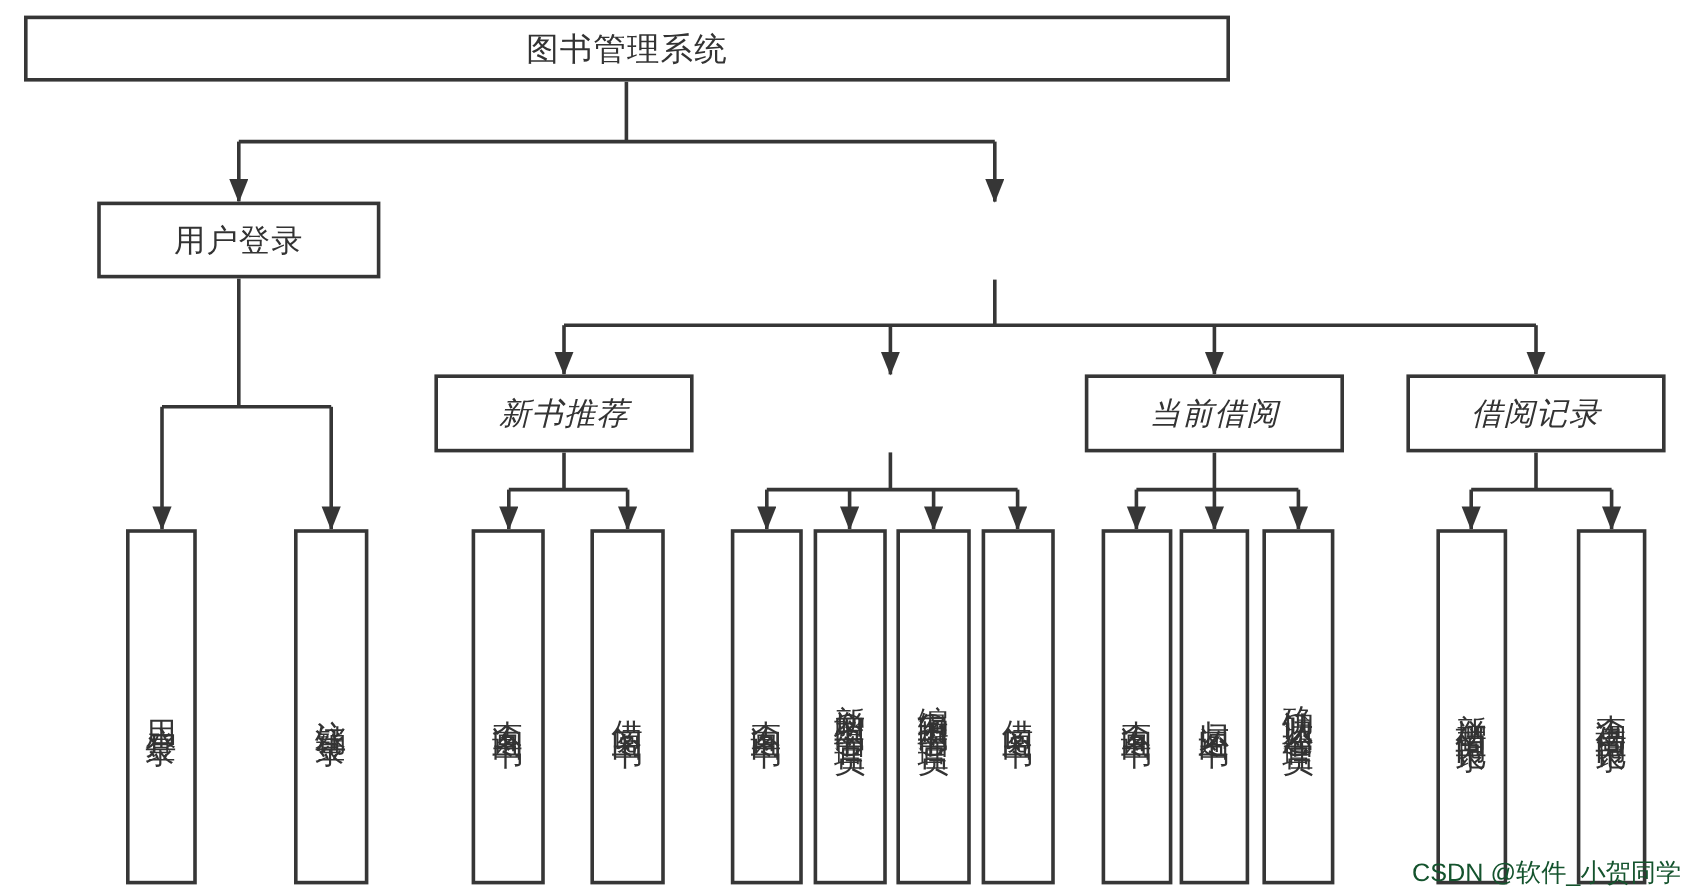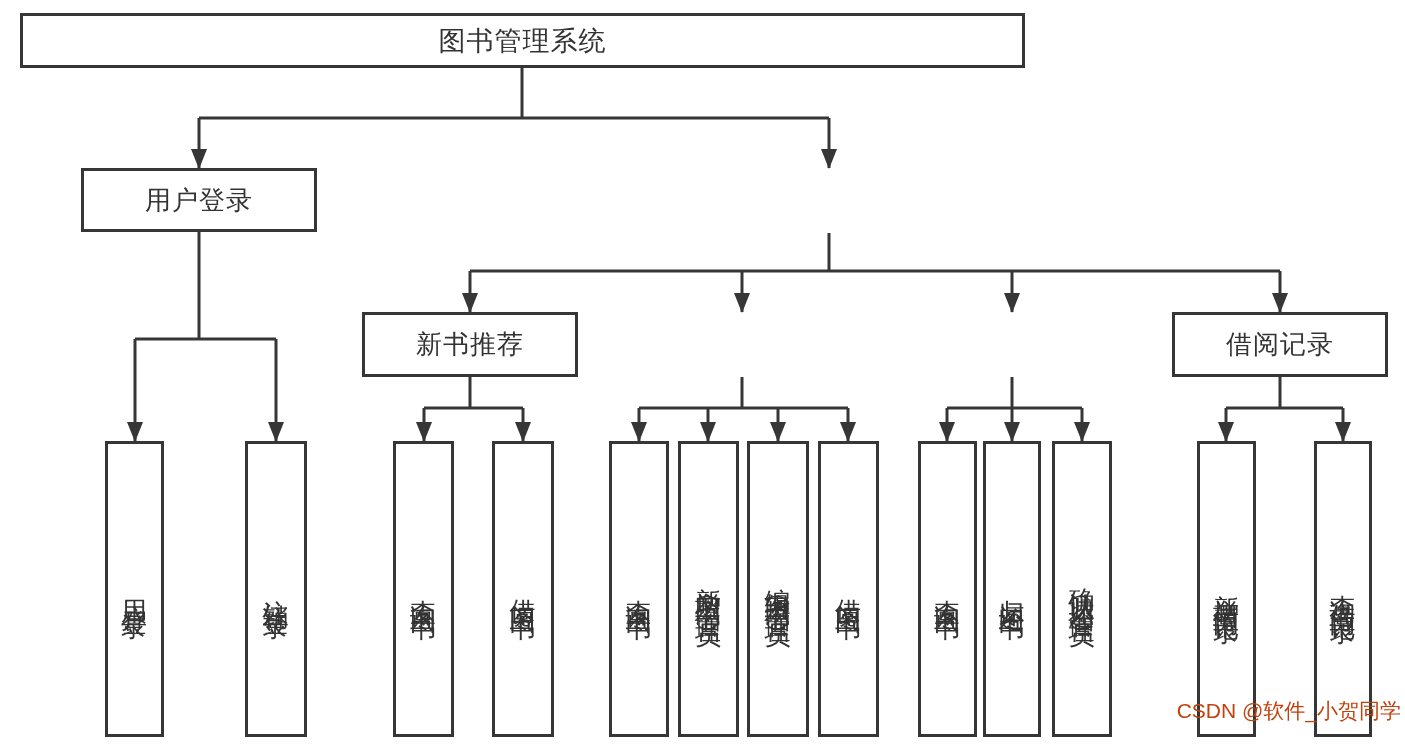--- a/index.html
+++ b/index.html
@@ -24,21 +24,21 @@
   }
   .hlabel {
     font-size: 26px;
     letter-spacing: 1px;
     white-space: nowrap;
   }
   .root-box { left: 20px; top: 13px; width: 1005px; height: 55px; }
   .root-box .hlabel { font-size: 27px; }
   .l2-login  { left: 81px;  top: 168px; width: 236px; height: 64px; }
   .l2-mgmt   { left: 712px; top: 168px; width: 235px; height: 65px; }
-  .l3 { top: 312px; height: 65px; width: 216px; }
+  .l3 { top: 312px; height: 65px; width: 216px; font-style: italic; }
   .l3-recommend { left: 362px; }
   .l3-borrow    { left: 634px; }
   .l3-current   { left: 904px; }
   .l3-records   { left: 1172px; }
   .leaf { top: 441px; height: 296px; }
   .vlabel {
     writing-mode: vertical-rl;
     text-orientation: mixed;
     font-size: 26px;
     letter-spacing: 5px;
@@ -48,23 +48,23 @@
   #connectors {
     position: absolute;
     left: 0; top: 0;
     z-index: 1;
     pointer-events: none;
   }
   #connectors line { stroke: #363636; stroke-width: 3; }
   .watermark {
     position: absolute;
     right: 4px;
-    bottom: 22px;
+    bottom: 6px;
     font-size: 21px;
-    color: #c2410c;
+    color: #14532d;
     z-index: 5;
     white-space: nowrap;
   }
 </style>
 </head>
 <body>
 
 <div id="canvas">
 
   <svg id="connectors" width="1405" height="747" viewBox="0 0 1405 747">
@@ -118,20 +118,23 @@
     <span class="hlabel">图书管理系统</span>
   </div>
 
   <div class="box l2-login">
     <span class="hlabel">用户登录</span>
   </div>
 
   <div class="box l3 l3-recommend">
     <span class="hlabel">新书推荐</span>
   </div>
+  <div class="box l3 l3-current">
+    <span class="hlabel">当前借阅</span>
+  </div>
   <div class="box l3 l3-records">
     <span class="hlabel">借阅记录</span>
   </div>
 
   <div class="box leaf" style="left:105px;width:59px;">
     <span class="vlabel">用户登录</span>
   </div>
   <div class="box leaf" style="left:245px;width:62px;">
     <span class="vlabel">注销登录</span>
   </div>

